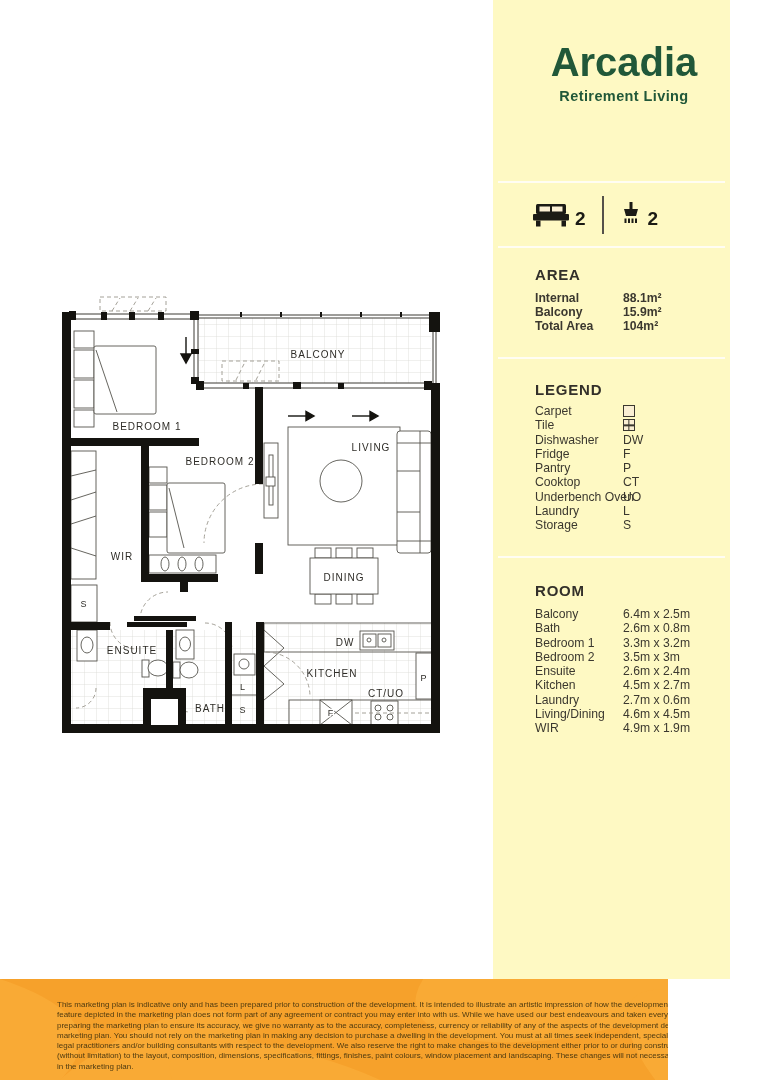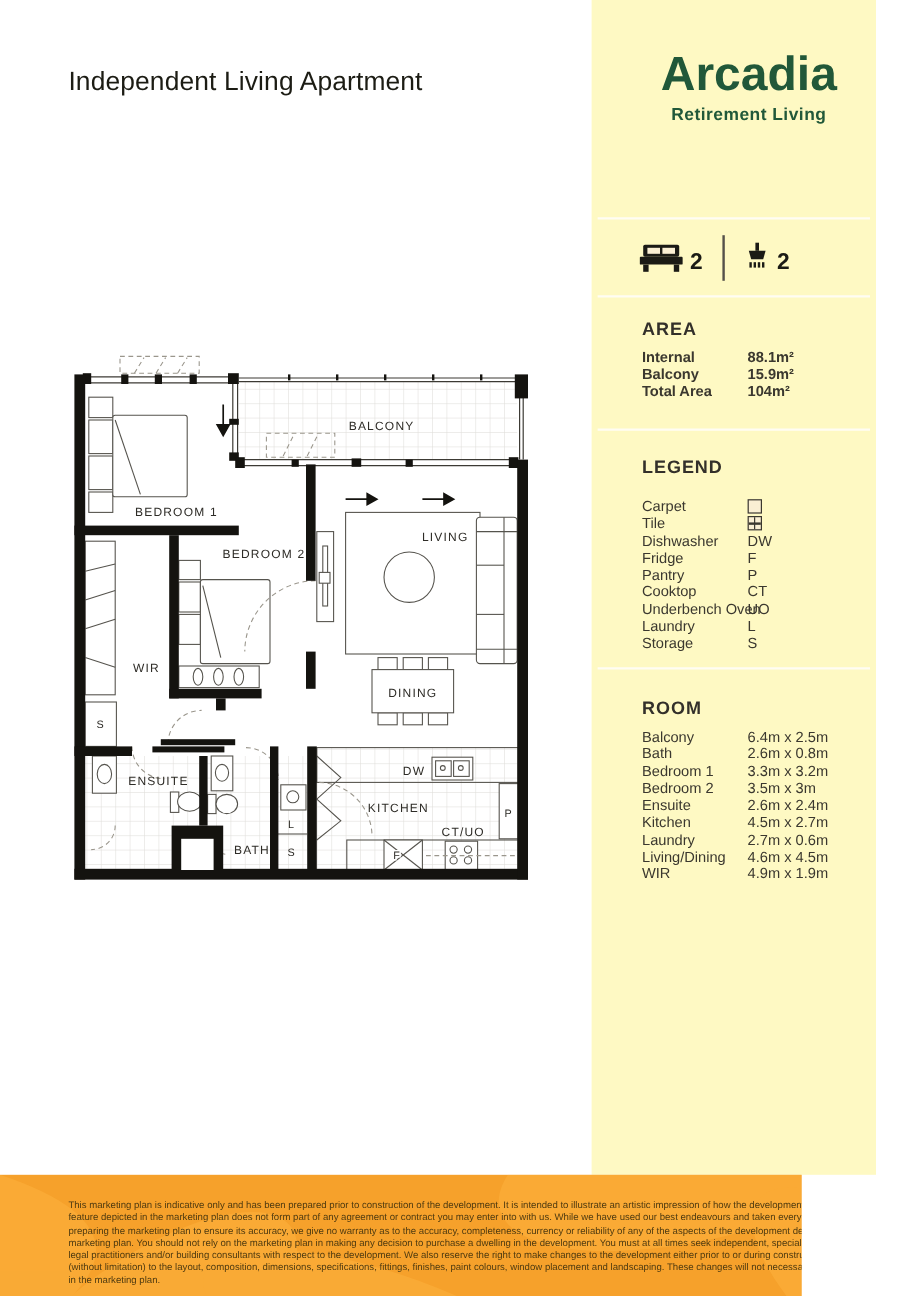--- a/index.html
+++ b/index.html
@@ -69,21 +69,20 @@
   .footer .swirl{position:absolute;left:0;top:0;}
   .footer .disclaimer{
     position:absolute;left:57px;top:13px;width:672px;
     font-size:8px;line-height:10.3px;color:#4e3a10;
   }
 </style>
 </head>
 <body>
 
 <div class="title-block">
-  <h2>Independent Living Apartment</h2>
 </div>
 
 <svg class="plan-svg" width="400" height="448" viewBox="55 292 400 448">
   <defs>
     <pattern id="tile" width="12" height="12" patternUnits="userSpaceOnUse">
       <path d="M12 0H0V12" fill="none" stroke="#dbdad5" stroke-width="0.8"></path>
     </pattern>
   </defs>
 
   <g>
@@ -322,21 +321,21 @@
         <span class="lbl">Total Area</span>
         <span class="val">104m²</span>
       </div>
     </div>
   </div>
 
   <div class="sb-divider" style="top:357px"></div>
 
   <div class="section" style="top:381px">
     <div class="heading">LEGEND</div>
-    <div class="rows" style="margin-top:17px">
+    <div class="rows" style="margin-top:6px">
       <div class="row">
         <span class="lbl">Carpet</span>
         <span class="val"><span class="icon-sq"></span></span>
       </div>
       <div class="row">
         <span class="lbl">Tile</span>
         <span class="val"><span class="icon-sq tile"></span></span>
       </div>
       <div class="row">
         <span class="lbl">Dishwasher</span>

